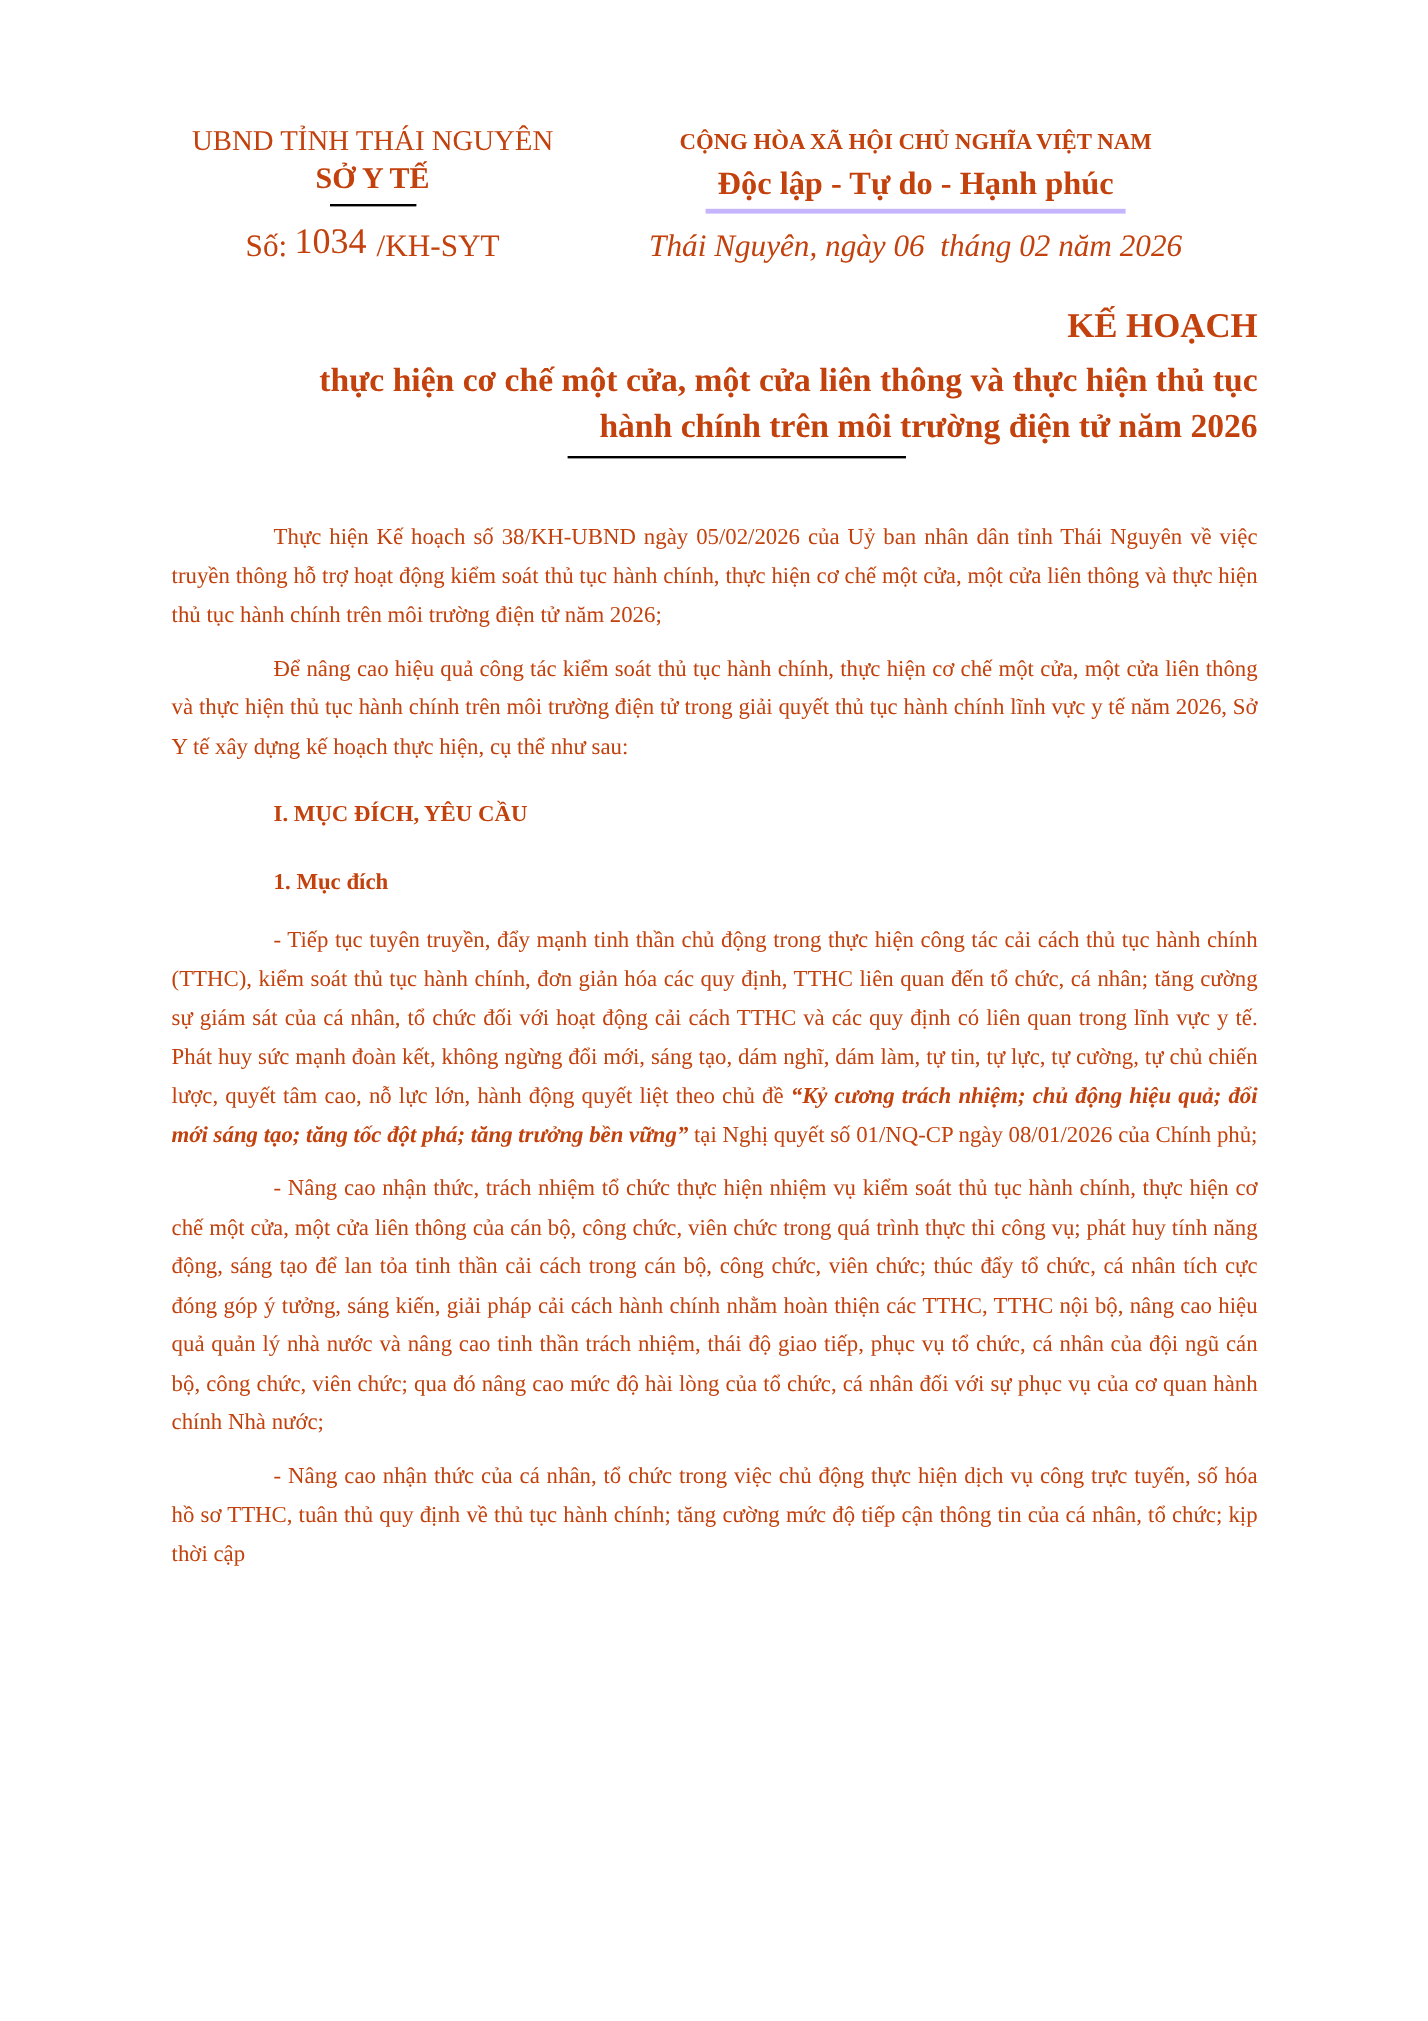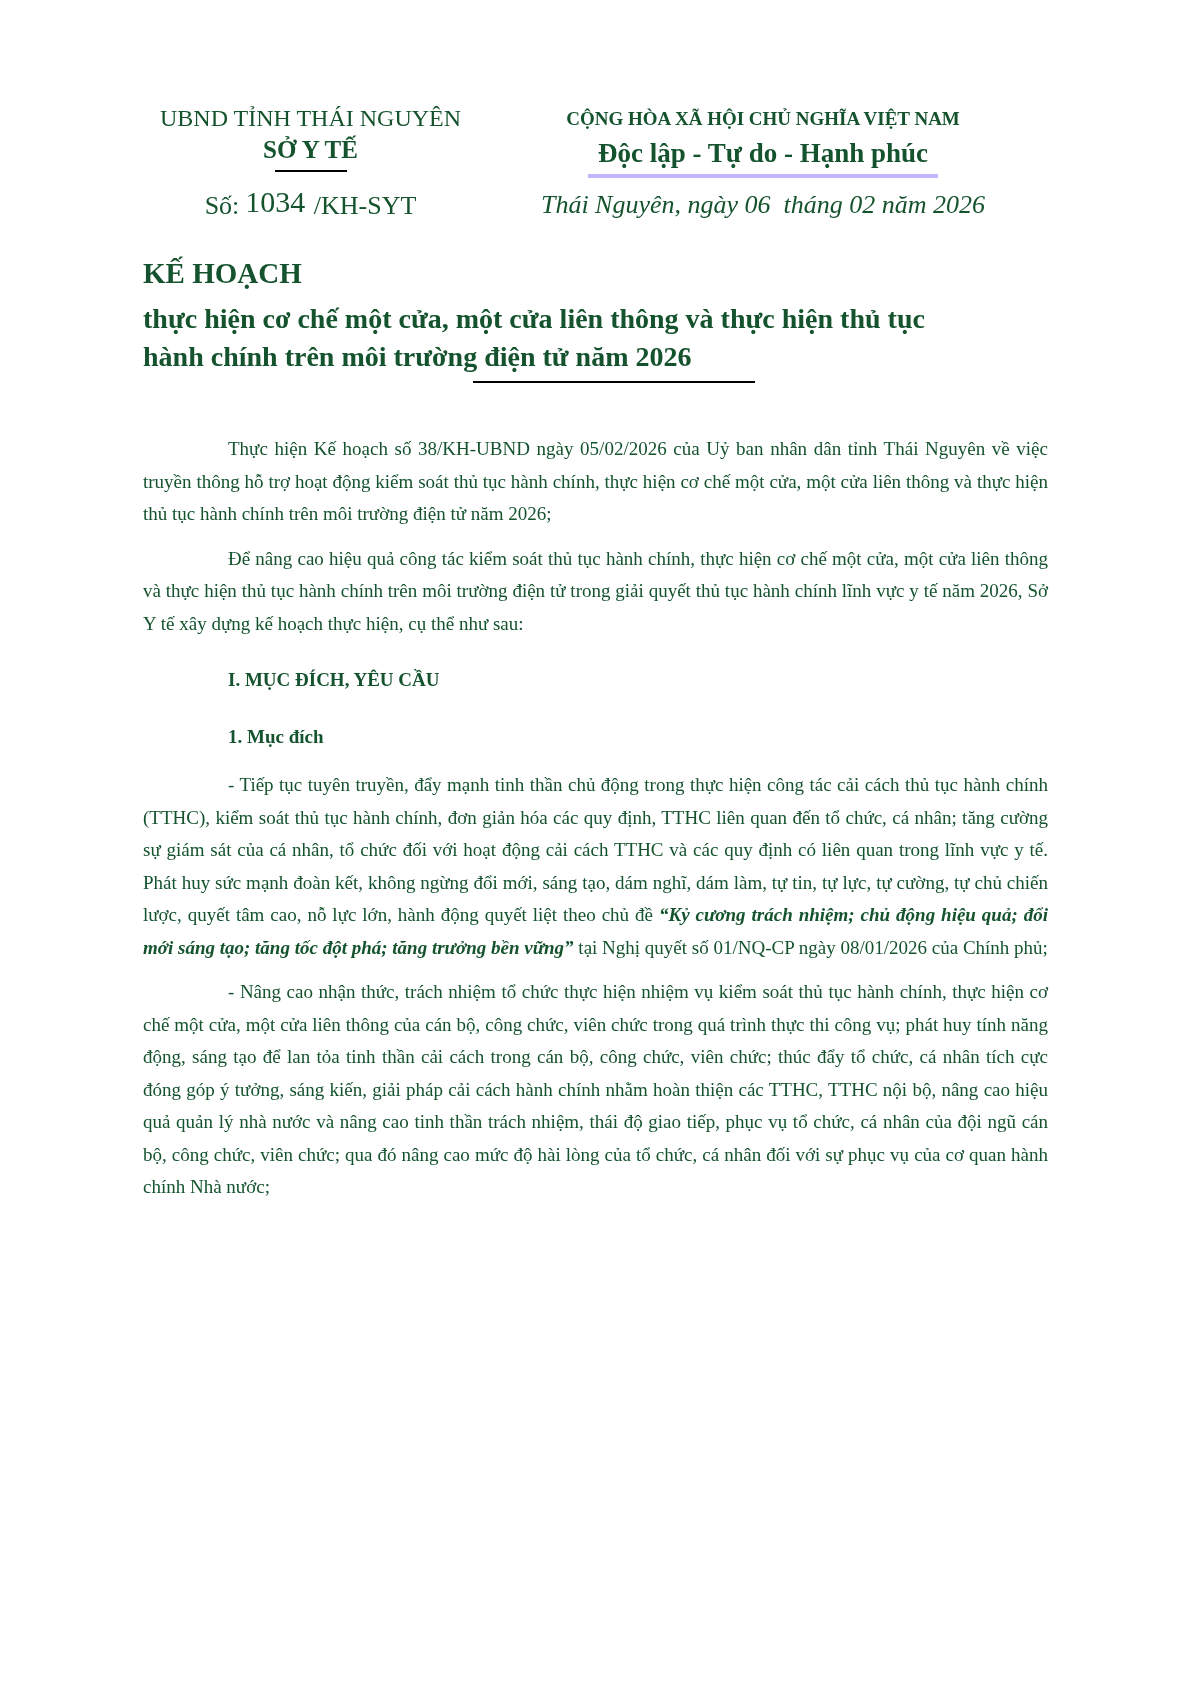--- a/index.html
+++ b/index.html
@@ -7,21 +7,21 @@
     padding: 0;
     background: #ffffff;
   }
   .page {
     position: relative;
     width: 1190px;
     height: 1684px;
     box-sizing: border-box;
     padding: 103px 142px 0 143px;
     background: #ffffff;
-    color: #14532d;
+    color: #c2410c;
     font-family: "Liberation Serif", "DejaVu Serif", serif;
     overflow: hidden;
   }
 
   
   .doc-header {
     display: flex;
     align-items: flex-start;
   }
   .hdr-left {
@@ -82,21 +82,21 @@
     margin-top: 11px;
     font-style: italic;
     font-size: 26px;
     line-height: 32px;
     white-space: pre-wrap;
   }
 
   
   .doc-title {
     margin-top: 33px;
-    text-align: left;
+    text-align: right;
   }
   .title-kind {
     font-size: 29px;
     font-weight: bold;
     line-height: 36px;
   }
   .title-lines {
     margin-top: 9px;
   }
   .title-lines .title-line {
@@ -167,15 +167,16 @@
     <div class="title-rule"></div>
   </section>
 
   <section class="doc-body">
       <p class="normal"><span>Thực hiện Kế hoạch số 38/KH-UBND ngày 05/02/2026 của Uỷ ban nhân dân tỉnh Thái Nguyên về việc truyền thông hỗ trợ hoạt động kiểm soát thủ tục hành chính, thực hiện cơ chế một cửa, một cửa liên thông và thực hiện thủ tục hành chính trên môi trường điện tử năm 2026;</span></p>
       <p class="normal"><span>Để nâng cao hiệu quả công tác kiểm soát thủ tục hành chính, thực hiện cơ chế một cửa, một cửa liên thông và thực hiện thủ tục hành chính trên môi trường điện tử trong giải quyết thủ tục hành chính lĩnh vực y tế năm 2026, Sở Y tế xây dựng kế hoạch thực hiện, cụ thể như sau:</span></p>
       <p class="heading1"><span>I. MỤC ĐÍCH, YÊU CẦU</span></p>
       <p class="heading2"><span>1. Mục đích</span></p>
       <p class="normal"><span>- Tiếp tục tuyên truyền, đẩy mạnh tinh thần chủ động trong thực hiện công tác cải cách thủ tục hành chính (TTHC), kiểm soát thủ tục hành chính, đơn giản hóa các quy định, TTHC liên quan đến tổ chức, cá nhân; tăng cường sự giám sát của cá nhân, tổ chức đối với hoạt động cải cách TTHC và các quy định có liên quan trong lĩnh vực y tế. Phát huy sức mạnh đoàn kết, không ngừng đổi mới, sáng tạo, dám nghĩ, dám làm, tự tin, tự lực, tự cường, tự chủ chiến lược, quyết tâm cao, nỗ lực lớn, hành động quyết liệt theo chủ đề </span><span class="bold-italic">“Kỷ cương trách nhiệm; chủ động hiệu quả; đổi mới sáng tạo; tăng tốc đột phá; tăng trưởng bền vững”</span><span> tại Nghị quyết số 01/NQ-CP ngày 08/01/2026 của Chính phủ;</span></p>
       <p class="normal"><span>- Nâng cao nhận thức, trách nhiệm tổ chức thực hiện nhiệm vụ kiểm soát thủ tục hành chính, thực hiện cơ chế một cửa, một cửa liên thông của cán bộ, công chức, viên chức trong quá trình thực thi công vụ; phát huy tính năng động, sáng tạo để lan tỏa tinh thần cải cách trong cán bộ, công chức, viên chức; thúc đẩy tổ chức, cá nhân tích cực đóng góp ý tưởng, sáng kiến, giải pháp cải cách hành chính nhằm hoàn thiện các TTHC, TTHC nội bộ, nâng cao hiệu quả quản lý nhà nước và nâng cao tinh thần trách nhiệm, thái độ giao tiếp, phục vụ tổ chức, cá nhân của đội ngũ cán bộ, công chức, viên chức; qua đó nâng cao mức độ hài lòng của tổ chức, cá nhân đối với sự phục vụ của cơ quan hành chính Nhà nước;</span></p>
+      <p class="normal"><span>- Nâng cao nhận thức của cá nhân, tổ chức trong việc chủ động thực hiện dịch vụ công trực tuyến, số hóa hồ sơ TTHC, tuân thủ quy định về thủ tục hành chính; tăng cường mức độ tiếp cận thông tin của cá nhân, tổ chức; kịp thời cập</span></p>
     </section>
 
 </div>
 
 </body></html>

